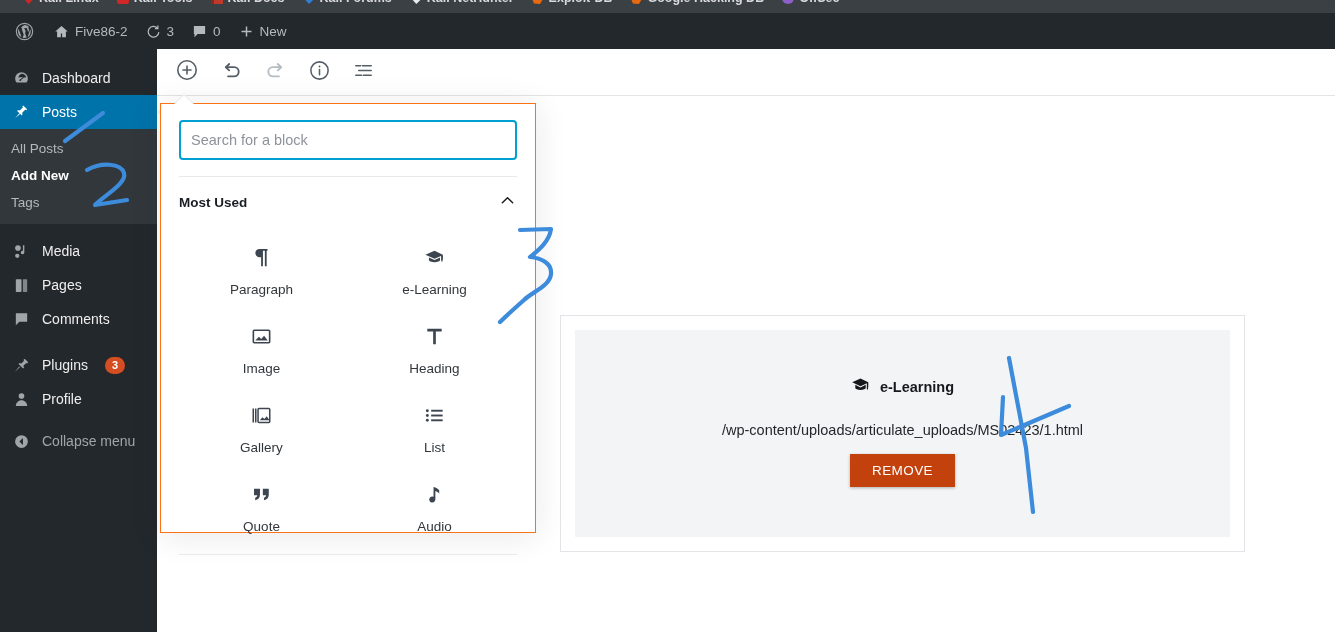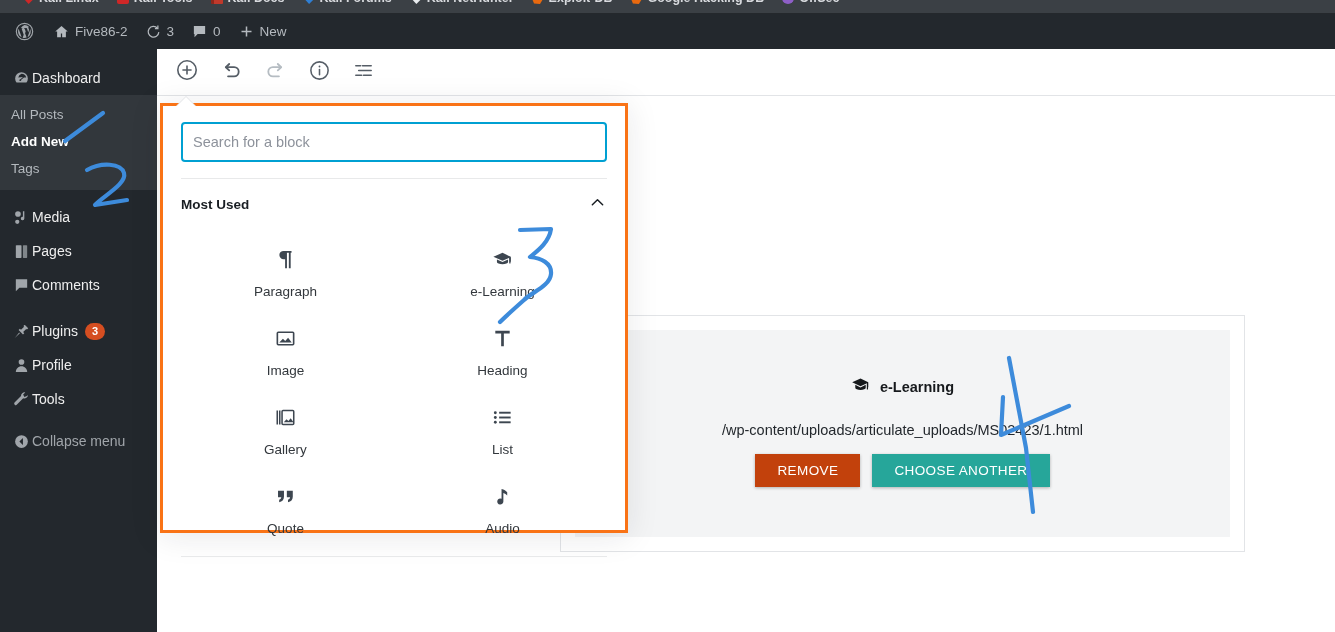--- a/index.html
+++ b/index.html
@@ -49,21 +49,21 @@
   .ab-item svg { display: block; }
   .ab-logo { padding: 0 10px 0 8px; }
 
   
   .adminmenu {
     position: absolute; top: 49px; left: 0; width: 157px; height: 583px;
     background: #23282d; z-index: 30;
   }
   .menu-top {
     display: flex; align-items: center; height: 34px;
-    color: #eee; font-size: 14px; padding-left: 11px; gap: 1px;
+    color: #eee; font-size: 14px; padding-left: 11px; gap: 11px;
     cursor: pointer; position: relative;
   }
   .menu-top .mi { width: 20px; height: 20px; display:flex; align-items:center; justify-content:center; color:#a0a5aa; }
   .menu-top.current {
     background: #0073aa; color: #fff; font-weight: 400;
   }
   .menu-top.current .mi { color: #fff; }
   .menu-top.current::after {
     content: ""; position: absolute; right: -8px; top: 50%;
     margin-top: -8px; border: 8px solid transparent;
@@ -125,22 +125,22 @@
     padding: 0 22px; height: 33px; line-height: 33px;
     box-shadow: 0 1px 3px rgba(0,0,0,.28);
     font-family: "Liberation Sans", sans-serif;
   }
   .btn-remove { background: #c2410c; }
   .btn-choose { background: #26a69a; }
 
   
   .inserter {
     position: absolute; left: 160px; top: 103px;
-    width: 468px; height: 430px;
-    background: #fff; border: 3px solid #f97316;
+    width: 376px; height: 430px;
+    background: #fff; border: 1px solid #f97316;
     box-shadow: 0 3px 30px rgba(25,30,35,.1);
     z-index: 50;
   }
   .inserter::before {
     content: ""; position: absolute; top: -10px; left: 13px;
     width: 0; height: 0;
     border-left: 10px solid transparent;
     border-right: 10px solid transparent;
     border-bottom: 10px solid #e2e4e7;
   }
@@ -270,20 +270,28 @@
 
     <div class="menu-top" style="margin-top:12px;">
       <span class="mi">
         <svg width="17" height="17" viewBox="0 0 24 24" fill="currentColor">
           <path d="M12 3a9 9 0 0 0-9 9 9 9 0 0 0 2 5.6h14A9 9 0 0 0 21 12a9 9 0 0 0-9-9zm0 2.2a6.8 6.8 0 0 1 6.6 5.3h-3.1l-3.9 3.4a1.3 1.3 0 1 1-1.1-.9l3.6-3.2-6.7.7A6.8 6.8 0 0 1 12 5.2z"></path>
         </svg>
       </span>
       <span>Dashboard</span>
     </div>
 
+    <div class="menu-top current">
+      <span class="mi">
+        <svg width="17" height="17" viewBox="0 0 24 24" fill="currentColor">
+          <path d="M14.5 2.1l-1.4 1.4 1 1-4.5 4.5c-1.6-.5-3.2-.2-4 .6l6.8 6.8c.8-.8 1.1-2.4.6-4l4.5-4.5 1 1 1.4-1.4-5.4-5.4zM9.9 14.1l-1.1-1.1L3 20z"></path>
+        </svg>
+      </span>
+      <span>Posts</span>
+    </div>
 
     <div class="submenu">
       <span class="sub-item">All Posts</span>
       <span class="sub-item current">Add New</span>
       <span class="sub-item">Tags</span>
     </div>
 
     <div class="menu-top" style="margin-top:10px;">
       <span class="mi">
         <svg width="17" height="17" viewBox="0 0 24 24" fill="currentColor">
@@ -329,28 +337,20 @@
     <div class="menu-top">
       <span class="mi">
         <svg width="17" height="17" viewBox="0 0 24 24" fill="currentColor">
           <circle cx="12" cy="7" r="4"></circle>
             <path d="M4 21c0-4.4 3.6-8 8-8s8 3.6 8 8z"></path>
         </svg>
       </span>
       <span>Profile</span>
     </div>
 
-    <div class="menu-top">
-      <span class="mi">
-        <svg width="17" height="17" viewBox="0 0 24 24" fill="currentColor">
-          <path d="M21 5.5a5 5 0 0 1-6.6 4.8L5.6 19.1a2.2 2.2 0 1 1-3.1-3.1l8.8-8.8A5 5 0 0 1 17.3 2l-3 3 1.8 3.4L19.5 7z"></path>
-        </svg>
-      </span>
-      <span>Tools</span>
-    </div>
 
     <div class="menu-top collapse" style="margin-top:8px;">
       <span class="mi">
         <svg width="17" height="17" viewBox="0 0 24 24" fill="currentColor">
           <circle cx="12" cy="12" r="9"></circle>
             <path d="M14 7l-5 5 5 5z" fill="#23282d"></path>
         </svg>
       </span>
       <span>Collapse menu</span>
     </div>
@@ -410,21 +410,20 @@
                 <path d="M12 3L1.5 8 12 13l8.2-3.9v5.2h1.6V8z"></path>
                 <path d="M5.4 11.2v3.5c0 1.6 3 2.9 6.6 2.9s6.6-1.3 6.6-2.9v-3.5L12 14.4z"></path>
                 <rect x="20" y="9" width="1.5" height="8" rx=".7"></rect>
               </svg>
             </span>
             <span>e-Learning</span>
           </div>
           <div class="elearn-path">/wp-content/uploads/articulate_uploads/MS02423/1.html</div>
           <div class="btn-row">
             <button class="btn btn-remove">REMOVE</button>
-            <button class="btn btn-choose">CHOOSE ANOTHER</button>
           </div>
         </div>
       </div>
     </div>
   </div>
 
   <div class="inserter">
     <div class="ins-search-wrap">
       <input class="ins-search" type="text" placeholder="Search for a block" style="">
     </div>

